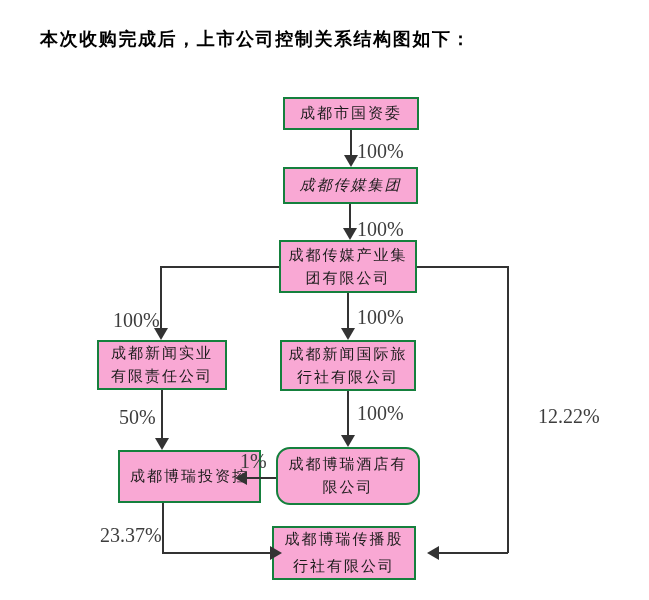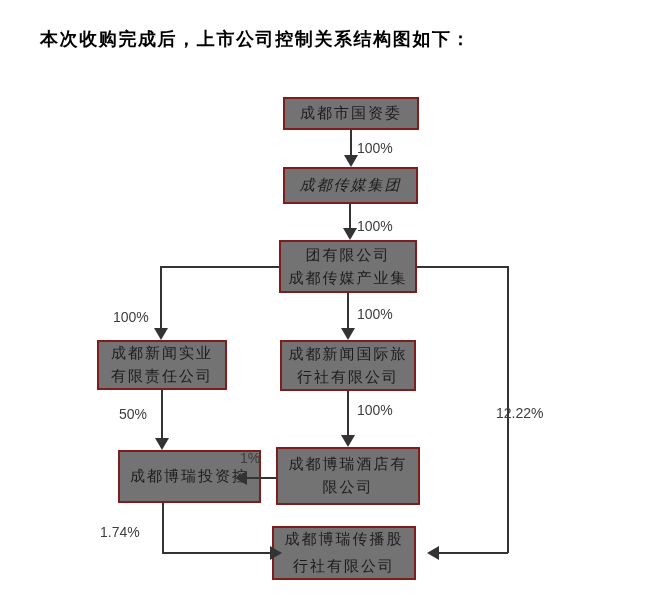--- a/index.html
+++ b/index.html
@@ -13,37 +13,37 @@
   .canvas { position: absolute; left: 0; top: 0; width: 649px; height: 494px; }
 
   .page-title {
     position: absolute; left: 40px; top: 27px;
     font-size: 18px; font-weight: bold; color: #000000;
     letter-spacing: 1.6px; white-space: nowrap;
   }
 
   .node {
     position: absolute;
-    border: 2px solid #7f1d1d;
-    background: #737373;
+    border: 2px solid #15803d;
+    background: #f9a8d4;
     display: flex; flex-direction: column;
     align-items: center; justify-content: center;
     text-align: center;
     font-size: 15px; color: #1c1c1c;
     letter-spacing: 2px; line-height: 23px;
   }
   .node span { display: block; white-space: nowrap; }
 
   .n0 { left: 283px; top:  97px; width: 136px; height: 33px; }
   .n1 { left: 283px; top: 167px; width: 135px; height: 37px; font-style: italic; }
   .n2 { left: 279px; top: 240px; width: 138px; height: 53px; }
   .n3 { left:  97px; top: 340px; width: 130px; height: 50px; }
   .n4 { left: 280px; top: 340px; width: 136px; height: 51px; }
   .n5 { left:  92px; top: 450px; width: 143px; height: 53px; margin-left: 26px; }
-  .n6 { left: 276px; top: 447px; width: 144px; height: 58px; }
+  .n6 { left: 276px; top: 447px; width: 144px; height: 58px; border-radius: 14px; }
   .n7 { left: 272px; top: 526px; width: 144px; height: 54px; justify-content: space-between; }
 
   .hline, .vline { position: absolute; background: #333333; }
   .hline { height: 2px; }
   .vline { width: 2px; }
 
   
   .s-a  { left: 350px; top: 130px; height: 27px; }               
   .s-b  { left: 349px; top: 204px; height: 26px; }               
   .s-c1 { left: 161px; top: 266px; width: 118px; }               
@@ -70,52 +70,52 @@
   .a-n4 { left: 341px; top: 328px; }
   .a-n6 { left: 341px; top: 435px; }
   .a-n5 { left: 155px; top: 438px; }
   .a-1pct   { left: 235px; top: 471px; }   
   .a-n7-l   { left: 270px; top: 546px; }   
   .a-n7-r   { left: 427px; top: 546px; }   
 
   
   .pct {
     position: absolute;
-    font-family: Liberation Sans, sans-serif;
-    font-size: 14px; color: #3d3d3d;
+    font-family: Liberation Serif, serif;
+    font-size: 20px; color: #3d3d3d;
     white-space: nowrap;
   }
   .p0 { left: 357px; top: 140px; }
   .p1 { left: 357px; top: 218px; }
   .p2 { left: 113px; top: 309px; }
   .p3 { left: 357px; top: 306px; }
   .p4 { left: 357px; top: 402px; }
   .p5 { left: 119px; top: 406px; }
   .p6 { left: 240px; top: 450px; }
   .p7 { left: 100px; top: 524px; }
-  .p8 { left: 496px; top: 405px; }
+  .p8 { left: 538px; top: 405px; }
 </style>
 </head>
 <body>
 
 <div class="canvas">
 
   <div class="page-title">本次收购完成后，上市公司控制关系结构图如下：</div>
 
   <div class="node n0">
     <span>成都市国资委</span>
     <span></span>
   </div>
   <div class="node n1">
     <span>成都传媒集团</span>
     <span></span>
   </div>
   <div class="node n2">
+    <span>成都传媒产业集</span>
     <span>团有限公司</span>
-    <span>成都传媒产业集</span>
   </div>
   <div class="node n4">
     <span>成都新闻国际旅</span>
     <span>行社有限公司</span>
   </div>
   <div class="node n3">
     <span>成都新闻实业</span>
     <span>有限责任公司</span>
   </div>
   <div class="node n5">
@@ -154,16 +154,16 @@
   <div class="arr arr-right a-n7-l"></div>
   <div class="arr arr-left a-n7-r"></div>
 
   <span class="pct p0">100%</span>
   <span class="pct p1">100%</span>
   <span class="pct p2">100%</span>
   <span class="pct p3">100%</span>
   <span class="pct p4">100%</span>
   <span class="pct p5">50%</span>
   <span class="pct p6">1%</span>
-  <span class="pct p7">1.74%</span>
+  <span class="pct p7">23.37%</span>
   <span class="pct p8">12.22%</span>
 
 </div>
 
 </body></html>

